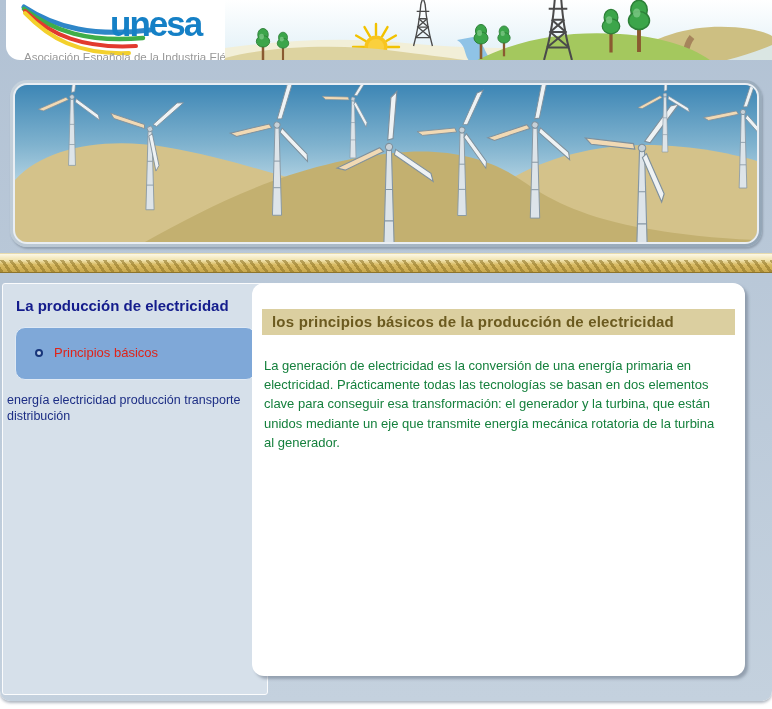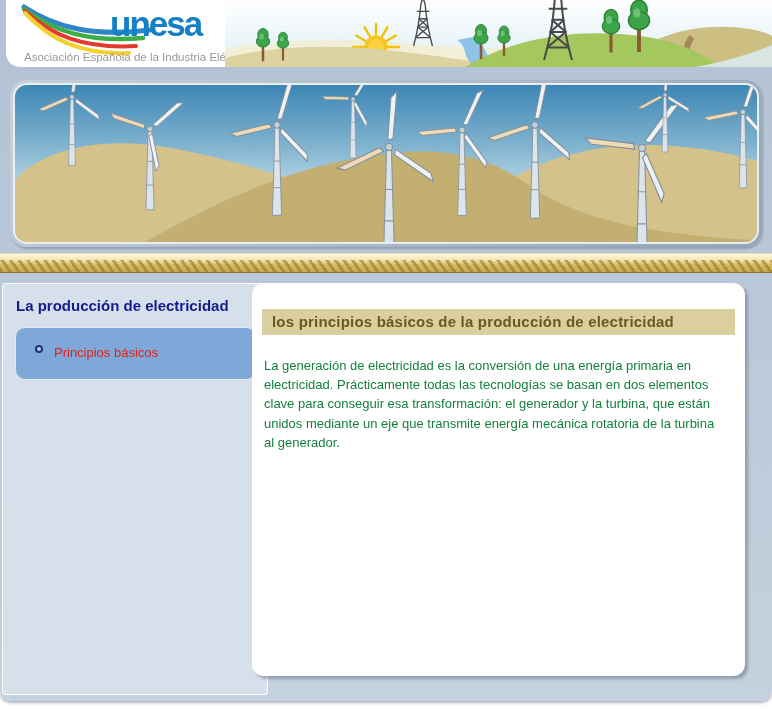--- a/index.html
+++ b/index.html
@@ -6,21 +6,21 @@
   body{font-family:"Liberation Sans","DejaVu Sans",sans-serif;}
   .page{position:relative;width:772px;height:709px;overflow:hidden;background:#ffffff;}
 
   
   .outer{position:absolute;left:0;top:0;right:0;height:701px;
     background:linear-gradient(#b2c2d4,#c4d1de);
     border-radius:0 0 10px 10px;
     box-shadow:0 2px 3px rgba(110,122,140,.55);}
 
   
-  .header{position:absolute;left:6px;top:0;right:0;height:67px;background:#ffffff;
+  .header{position:absolute;left:6px;top:0;right:0;height:60px;background:#ffffff;
     border-radius:0 0 0 14px;overflow:hidden;padding-left:36px;}
   .logo{position:absolute;left:12px;top:2px;width:230px;height:64px;cursor:pointer;}
   .logo svg{position:absolute;left:0;top:0;}
   .logo-text{position:absolute;left:92px;top:4px;font-size:35px;font-weight:bold;
     color:#1580c6;letter-spacing:-2px;line-height:1;}
   .logo-sub{position:absolute;left:6px;bottom:3px;font-size:11.5px;color:#989898;white-space:nowrap;}
   .header-scene{position:absolute;right:0;top:0;}
 
   
   .banner{position:absolute;left:10px;top:80px;width:752px;height:167px;
@@ -36,21 +36,21 @@
     border-top:1px solid #e8dcae;border-bottom:1px solid #8d742c;box-sizing:border-box;}
   .gold-bar::after{content:"";position:absolute;left:0;right:0;bottom:0;height:12px;
     background:repeating-linear-gradient(55deg,rgba(141,115,36,.55) 0 3px,rgba(141,115,36,0) 3px 7px);}
 
   
   .sidebar{position:absolute;left:2px;top:283px;width:266px;height:412px;
     background:#d6e0ea;border:1px solid #fbfcfd;border-radius:3px;box-sizing:border-box;}
   .sidebar-title{margin:13px 10px 13px 13px;font-size:15px;font-weight:bold;color:#141c8c;}
   .menu-box{display:block;margin:0 11px 0 12px;background:#7fa8d8;border:1px solid #dfe9f4;
     border-radius:10px;padding:13px 8px 15px 8px;}
-  .menu-item{display:flex;align-items:flex-start;gap:11px;padding:4px 0 4px 11px;
+  .menu-item{display:flex;align-items:center;gap:11px;padding:4px 0 4px 11px;
     font-size:13px;text-decoration:none;cursor:pointer;}
   .menu-item .bullet{flex:0 0 auto;width:4px;height:4px;border:2px solid #17357a;
     border-radius:50%;background:#bcd0e8;}
   .menu-item .label{color:#17357a;}
   .menu-item.active .label{color:#df2318;}
   .keywords{margin:12px 22px 0 4px;font-size:12.5px;color:#1c2d84;line-height:1.3;}
 
   
   .main-panel{position:absolute;left:252px;top:283px;width:493px;height:393px;
     background:#ffffff;border-radius:12px;box-shadow:3px 3px 3px rgba(100,112,130,.5);}
@@ -236,19 +236,20 @@
   <div class="gold-bar"></div>
 
   <aside class="sidebar">
     <h2 class="sidebar-title">La producción de electricidad</h2>
     <nav class="menu-box">
       <a class="menu-item active">
         <span class="bullet"></span>
         <span class="label">Principios básicos</span>
       </a>
     </nav>
+    <p class="keywords">energía electricidad producción transporte distribución</p>
   </aside>
 
   <section class="main-panel">
     <h1 class="main-heading">los principios básicos de la producción de electricidad</h1>
     <p class="main-paragraph">La generación de electricidad es la conversión de una energía primaria en electricidad. Prácticamente todas las tecnologías se basan en dos elementos clave para conseguir esa transformación: el generador y la turbina, que están unidos mediante un eje que transmite energía mecánica rotatoria de la turbina al generador.</p>
   </section>
 </div>
 
 </body></html>

